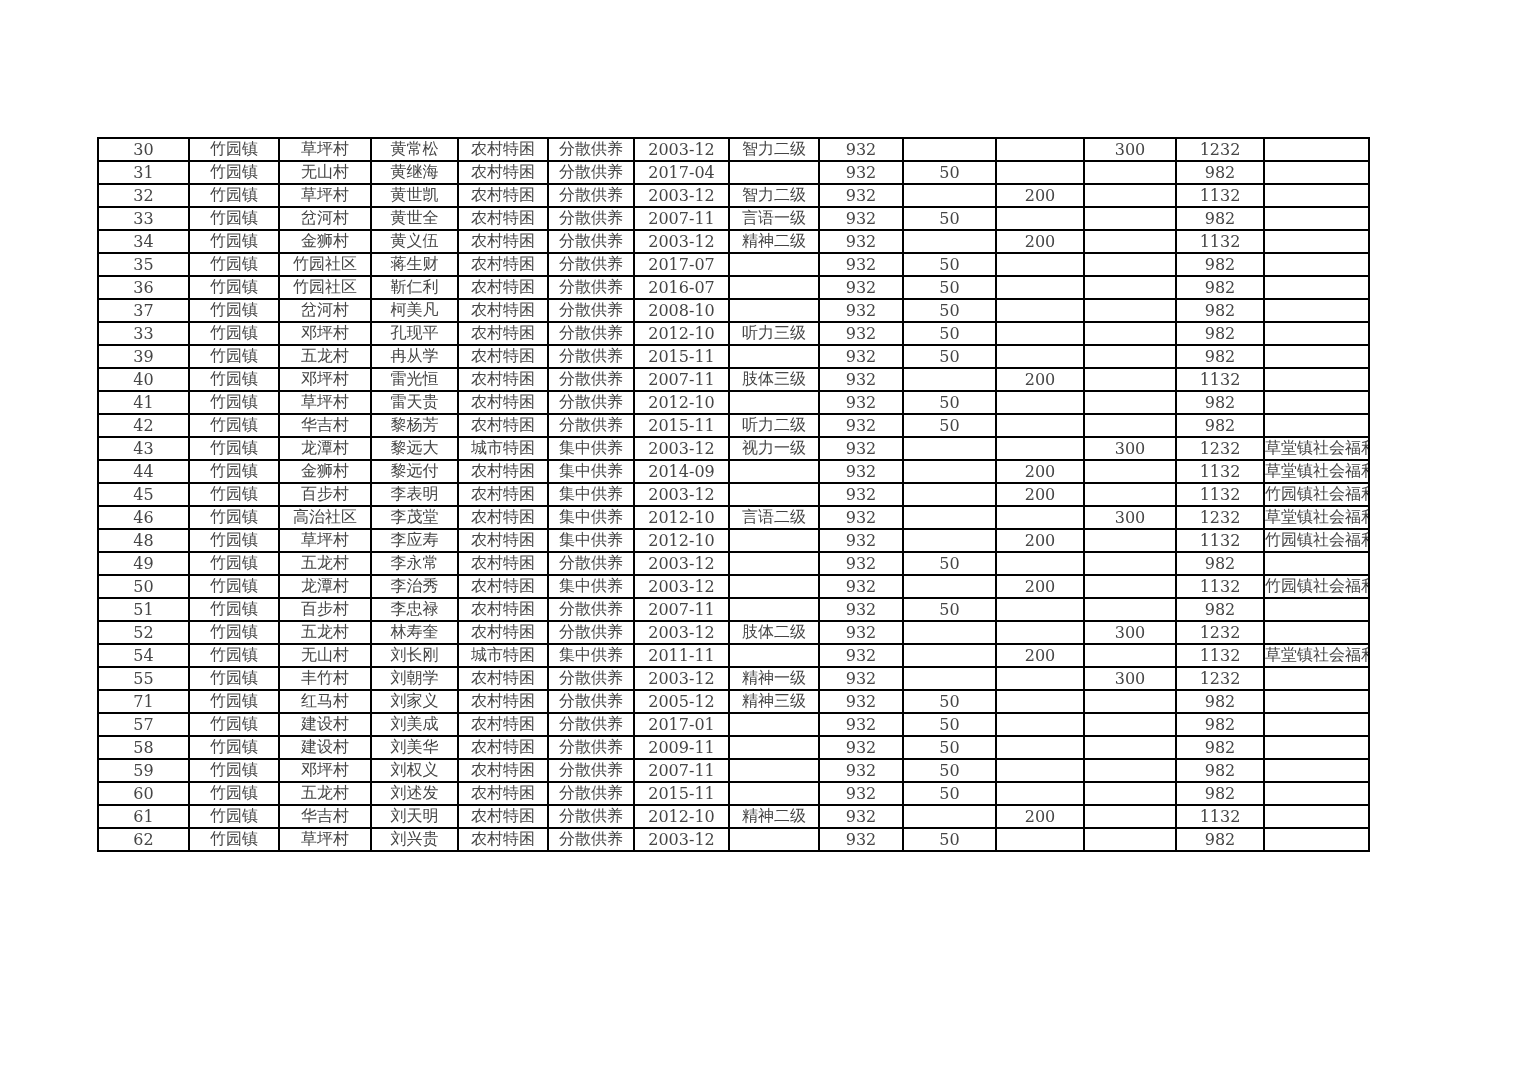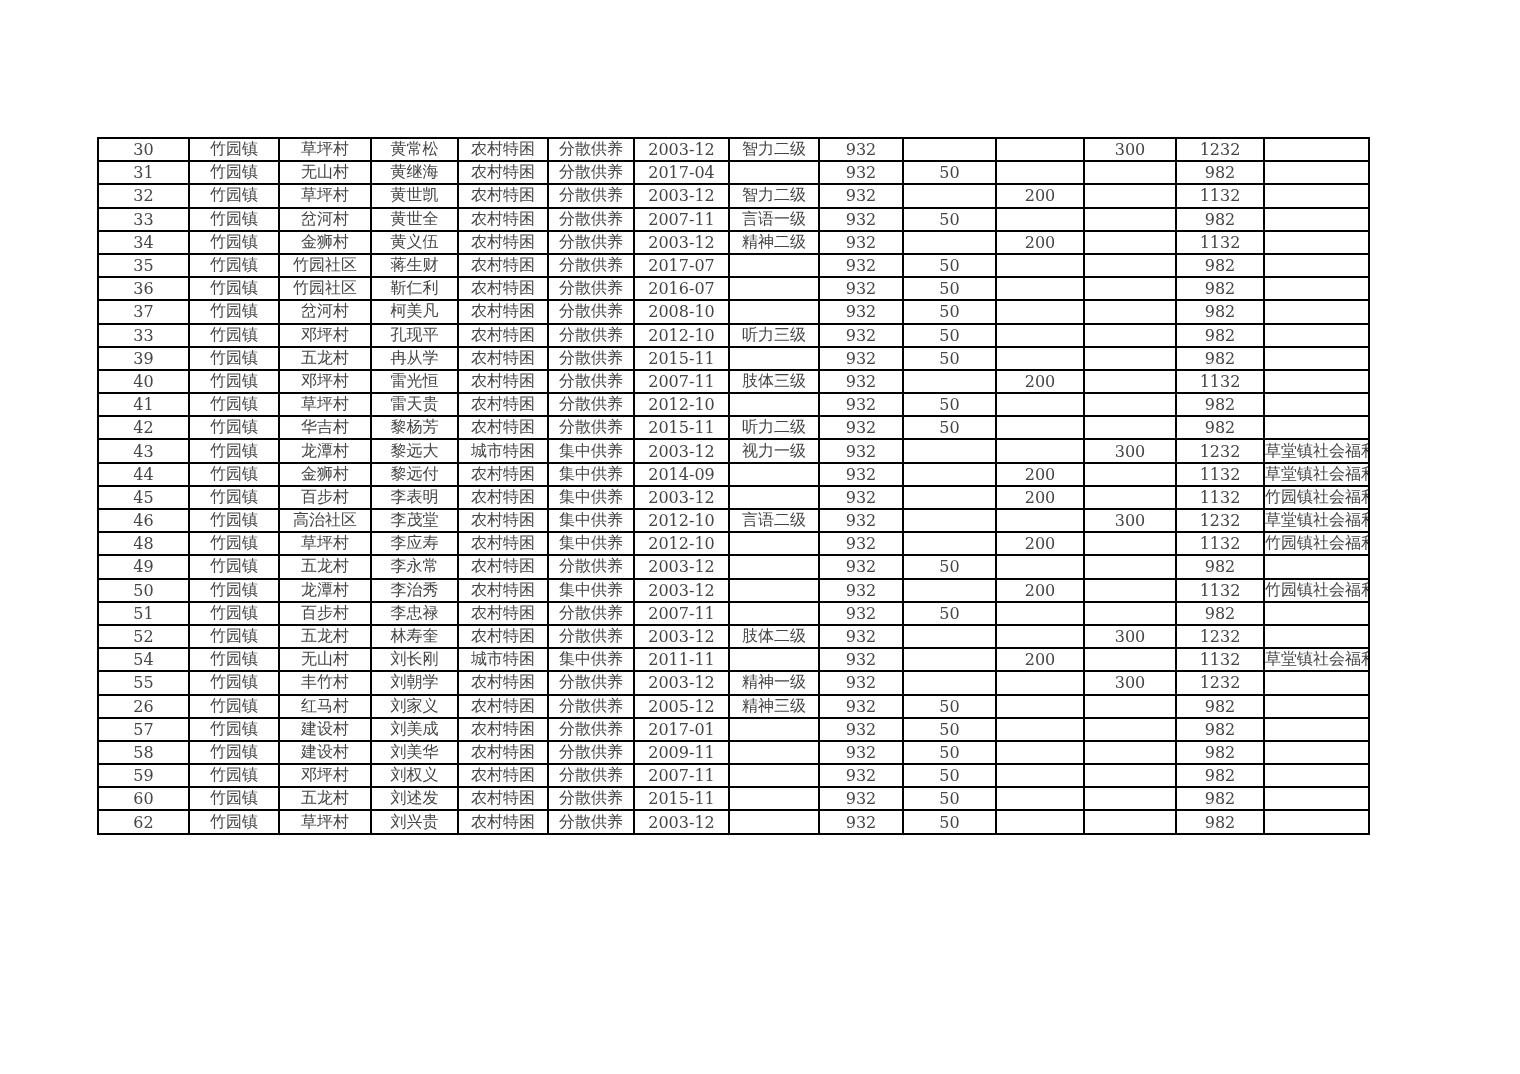--- a/index.html
+++ b/index.html
@@ -439,21 +439,21 @@
         <td class="c6">2003-12</td>
         <td class="c7">精神一级</td>
         <td class="c8">932</td>
         <td class="c9"></td>
         <td class="c10"></td>
         <td class="c11">300</td>
         <td class="c12">1232</td>
         <td class="c13"></td>
       </tr>
       <tr>
-        <td class="c0">26</td>
+        <td class="c0">71</td>
         <td class="c1">竹园镇</td>
         <td class="c2">红马村</td>
         <td class="c3">刘家义</td>
         <td class="c4">农村特困</td>
         <td class="c5">分散供养</td>
         <td class="c6">2005-12</td>
         <td class="c7">精神三级</td>
         <td class="c8">932</td>
         <td class="c9">50</td>
         <td class="c10"></td>
@@ -516,20 +516,36 @@
         <td class="c3">刘述发</td>
         <td class="c4">农村特困</td>
         <td class="c5">分散供养</td>
         <td class="c6">2015-11</td>
         <td class="c7"></td>
         <td class="c8">932</td>
         <td class="c9">50</td>
         <td class="c10"></td>
         <td class="c11"></td>
         <td class="c12">982</td>
+        <td class="c13"></td>
+      </tr>
+      <tr>
+        <td class="c0">61</td>
+        <td class="c1">竹园镇</td>
+        <td class="c2">华吉村</td>
+        <td class="c3">刘天明</td>
+        <td class="c4">农村特困</td>
+        <td class="c5">分散供养</td>
+        <td class="c6">2012-10</td>
+        <td class="c7">精神二级</td>
+        <td class="c8">932</td>
+        <td class="c9"></td>
+        <td class="c10">200</td>
+        <td class="c11"></td>
+        <td class="c12">1132</td>
         <td class="c13"></td>
       </tr>
       <tr>
         <td class="c0">62</td>
         <td class="c1">竹园镇</td>
         <td class="c2">草坪村</td>
         <td class="c3">刘兴贵</td>
         <td class="c4">农村特困</td>
         <td class="c5">分散供养</td>
         <td class="c6">2003-12</td>

